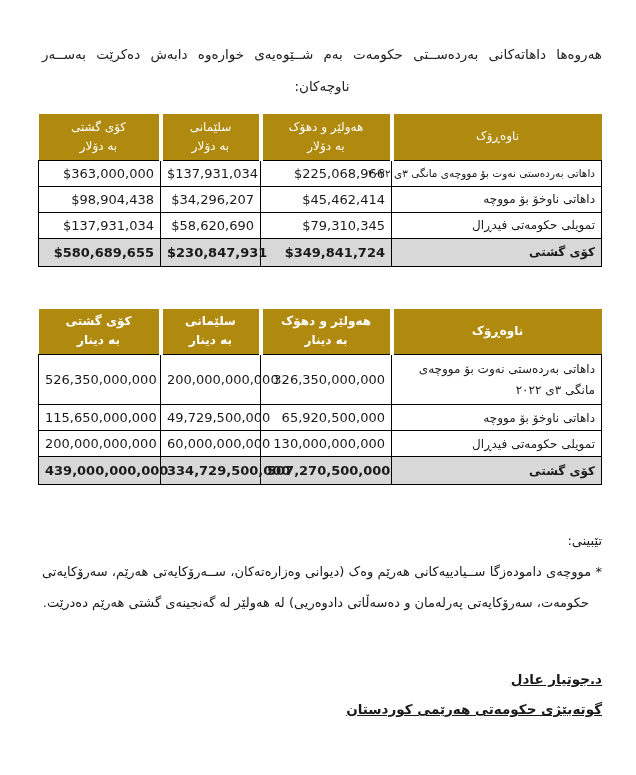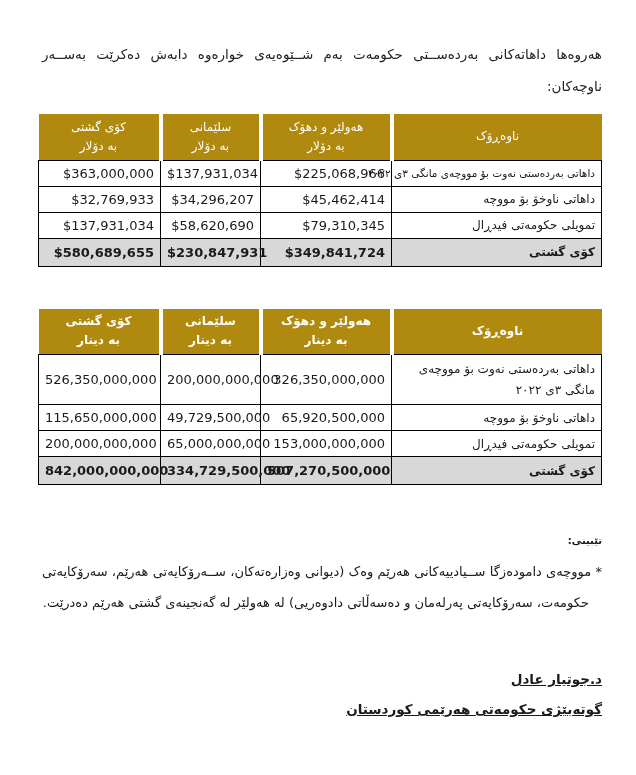--- a/index.html
+++ b/index.html
@@ -7,21 +7,21 @@
   body {
     font-family: "DejaVu Sans", "Liberation Sans", sans-serif;
     direction: rtl;
     color: #1a1a1a;
   }
   .page { width: 636px; height: 775px; padding: 38px 34px 0 42px; }
 
   
   .intro { font-size: 13.5px; line-height: 32px; color: #222; }
   .intro-line1 { display: block; text-align: justify; text-align-last: justify; }
-  .intro-line2 { display: block; text-align: right; }
+  .intro-line2 { display: block; text-align: center; }
 
   
   table.fin {
     width: 563px;
     table-layout: fixed;
     border-collapse: collapse;
     margin-top: 12px;
   }
   table.fin col.c-title { width: 210px; }
   table.fin col.c-erbil { width: 131px; }
@@ -59,21 +59,21 @@
     height: 28px;
     margin-left: 15px;
   }
   table.fin td.row-title { font-size: 12px; }
   table.fin.dollar td.row-title.long { font-size: 10.5px; white-space: nowrap; }
   table.fin.dinar td.row-title.long { font-size: 12px; line-height: 21px; height: 50px; }
   table.fin.dinar { margin-top: 42px; }
 
   
   .notes { margin-top: 40px; font-size: 13px; line-height: 31px; color: #1a1a1a; }
-  .notes-heading { font-weight: bold; font-size: 10px; }
+  .notes-heading { font-weight: normal; font-size: 13px; }
   .note-item {
     text-align: justify;
     padding-right: 13px;
     text-indent: -13px;
   }
 
   
   .signature { margin-top: 46px; font-weight: bold; font-size: 13.5px; line-height: 30px; text-align: right; }
   .sig-line { display: block; text-decoration: underline; }
 </style>
@@ -117,21 +117,21 @@
       <tr>
         <td class="row-title long">داهاتی بەردەستی نەوت بۆ مووچەی مانگی ٣ی ٢٠٢٢</td>
         <td class="num">$225,068,966</td>
         <td class="num">$137,931,034</td>
         <td class="num">$363,000,000</td>
       </tr>
       <tr>
         <td class="row-title">داهاتی ناوخۆ بۆ مووچە</td>
         <td class="num">$45,462,414</td>
         <td class="num">$34,296,207</td>
-        <td class="num">$32,769,933</td>
+        <td class="num">$98,904,438</td>
       </tr>
       <tr>
         <td class="row-title">تمویلی حکومەتی فیدڕال</td>
         <td class="num">$79,310,345</td>
         <td class="num">$58,620,690</td>
         <td class="num">$137,931,034</td>
       </tr>
       <tr class="total-row">
         <td class="row-title">کۆی گشتی</td>
         <td class="num">$349,841,724</td>
@@ -175,29 +175,29 @@
         <td class="num">526,350,000,000</td>
       </tr>
       <tr>
         <td class="row-title">داهاتی ناوخۆ بۆ مووچە</td>
         <td class="num">65,920,500,000</td>
         <td class="num">49,729,500,000</td>
         <td class="num">115,650,000,000</td>
       </tr>
       <tr>
         <td class="row-title">تمویلی حکومەتی فیدڕال</td>
-        <td class="num">153,000,000,000</td>
-        <td class="num">65,000,000,000</td>
+        <td class="num">130,000,000,000</td>
+        <td class="num">60,000,000,000</td>
         <td class="num">200,000,000,000</td>
       </tr>
       <tr class="total-row">
         <td class="row-title">کۆی گشتی</td>
         <td class="num">507,270,500,000</td>
         <td class="num">334,729,500,000</td>
-        <td class="num">842,000,000,000</td>
+        <td class="num">439,000,000,000</td>
       </tr>
     </tbody>
   </table>
 
   <div class="notes">
     <div class="notes-heading">تێبینی:</div>
     <p class="note-item">* مووچەی دامودەزگا ســیادییەکانی هەرێم وەک (دیوانی وەزارەتەکان، ســەرۆکایەتی هەرێم، سەرۆکایەتی حکومەت، سەرۆکایەتی پەرلەمان و دەسەڵاتی دادوەریی) له هەولێر له گەنجینەی گشتی هەرێم دەدرێت.</p>
   </div>
 
   <div class="signature">

